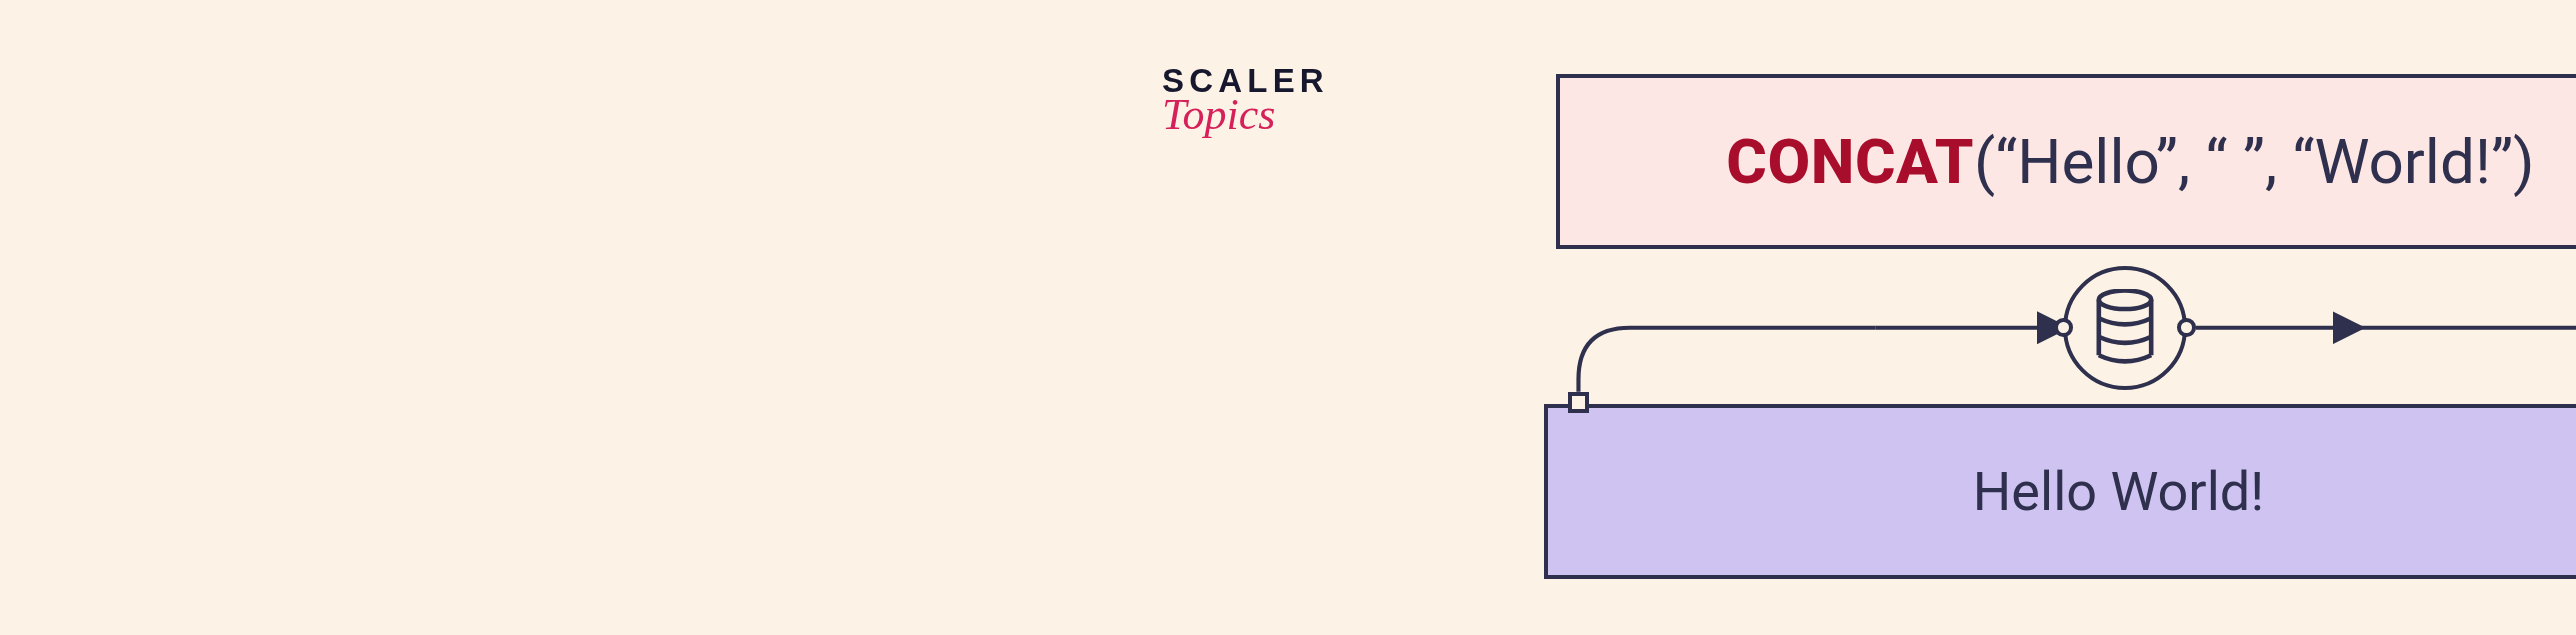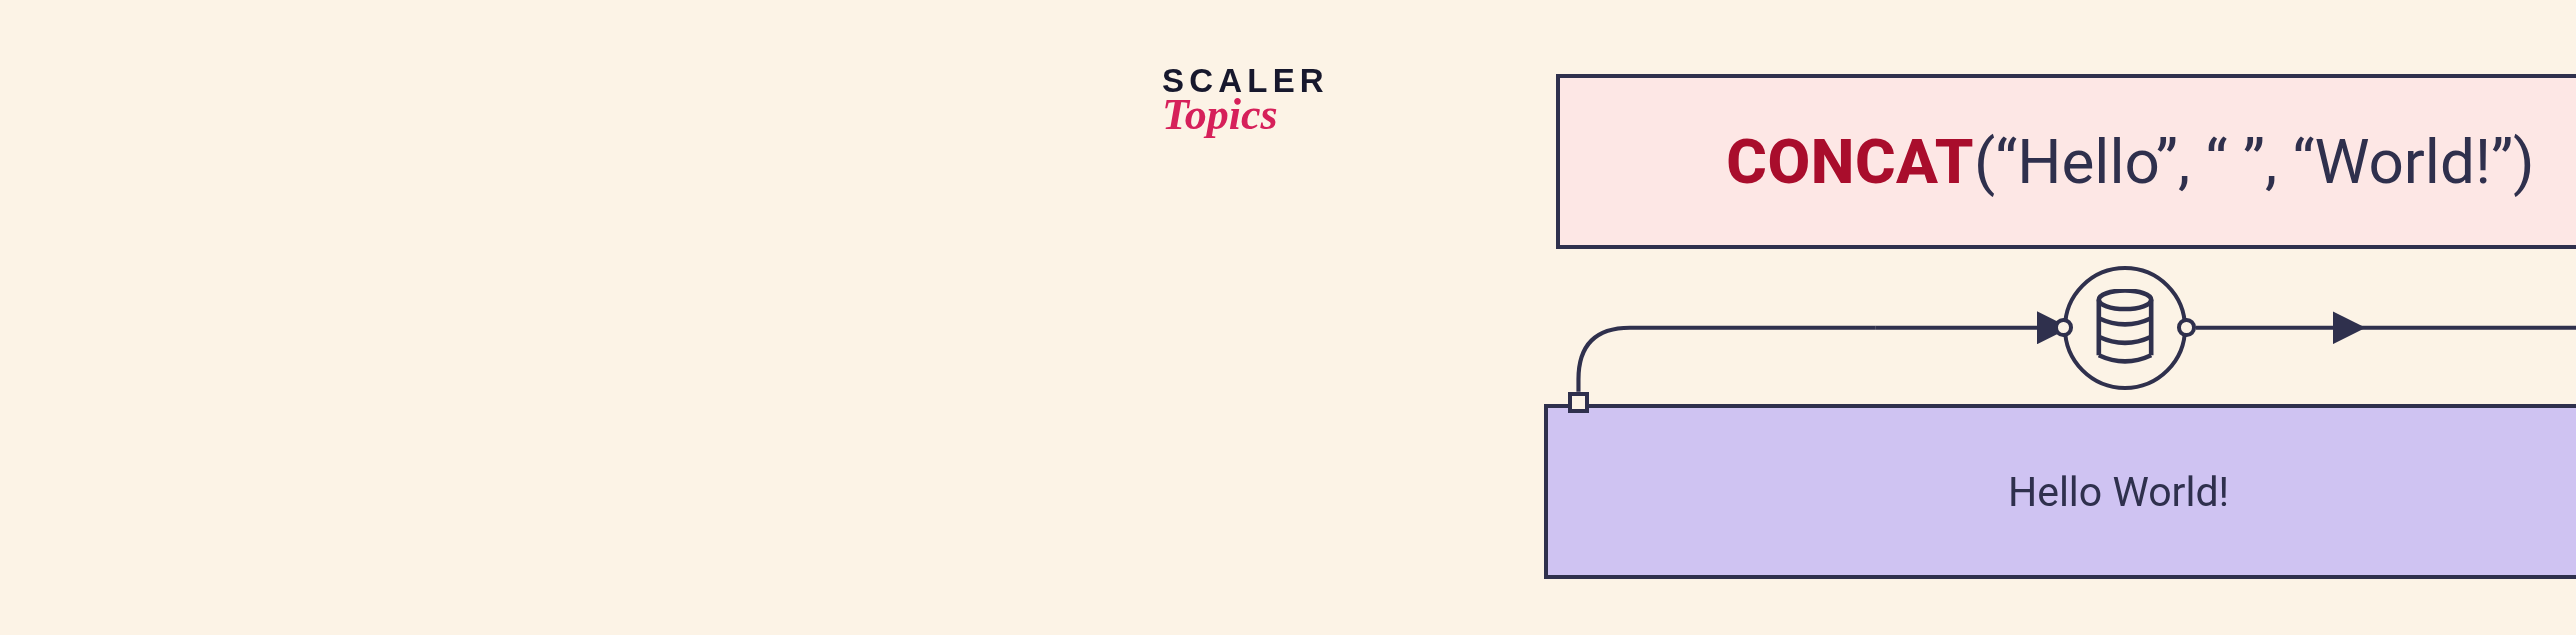--- a/index.html
+++ b/index.html
@@ -23,21 +23,21 @@
     color: #17182d;
     line-height: 1;
   }
   .logo-line2 {
     font-family: "Brush Script MT", "Comic Sans MS", cursive;
     font-size: 44px;
     color: #d6205a;
     line-height: 0.7;
     margin-top: 3.1px;
     font-style: italic;
-    font-weight: bold;
+    font-weight: normal;
   }
   .box {
     position: absolute;
     border: 4.1px solid #2f304d;
     display: flex;
     align-items: center;
     justify-content: center;
   }
   .box-input {
     left: 1556px;
@@ -57,21 +57,21 @@
     font-size: 62px;
     color: #2f304d;
     font-weight: 400;
   }
   .input-text .fn {
     color: #a90d2c;
     font-weight: 800;
     letter-spacing: 0.5px;
   }
   .output-text {
-    font-size: 41px;
+    font-size: 54px;
     color: #2f304d;
     font-weight: 400;
   }
   .connector-port {
     position: absolute;
     width: 20.6px;
     height: 20.6px;
     background: #fcf3e6;
     border: 4.1px solid #2f304d;
   }

